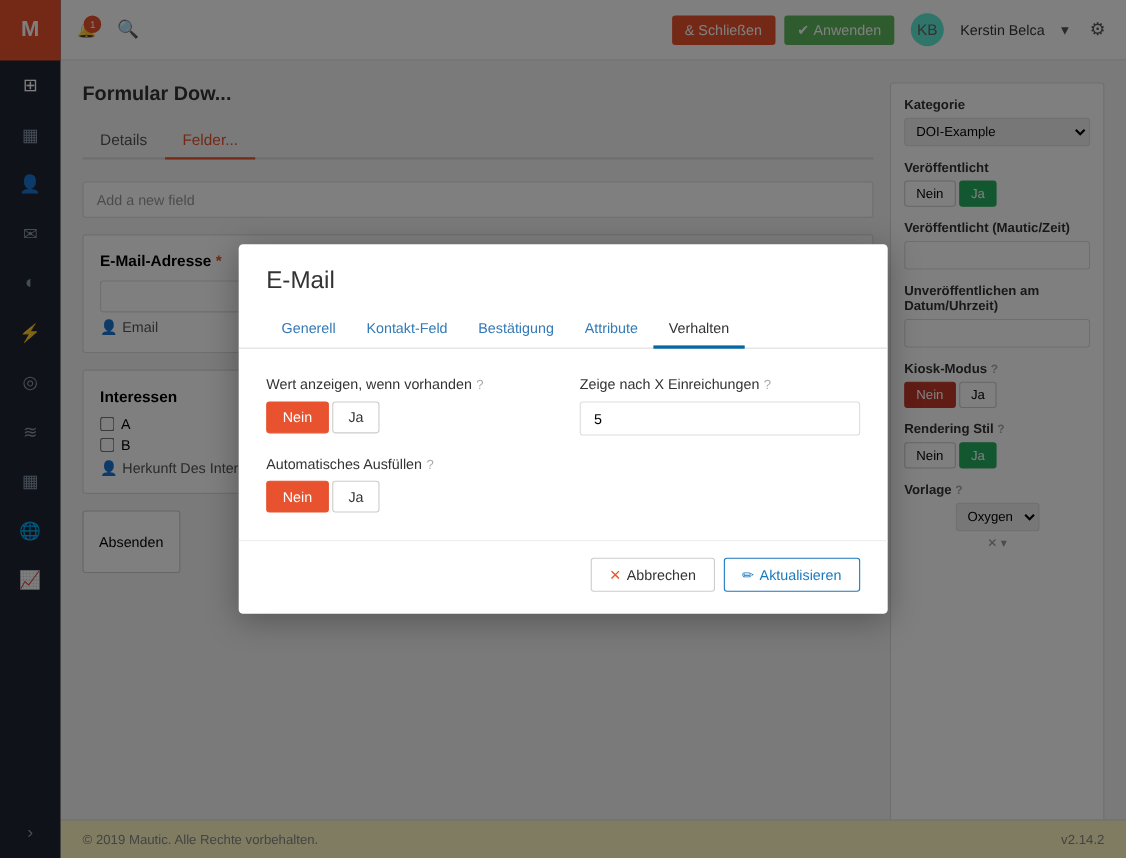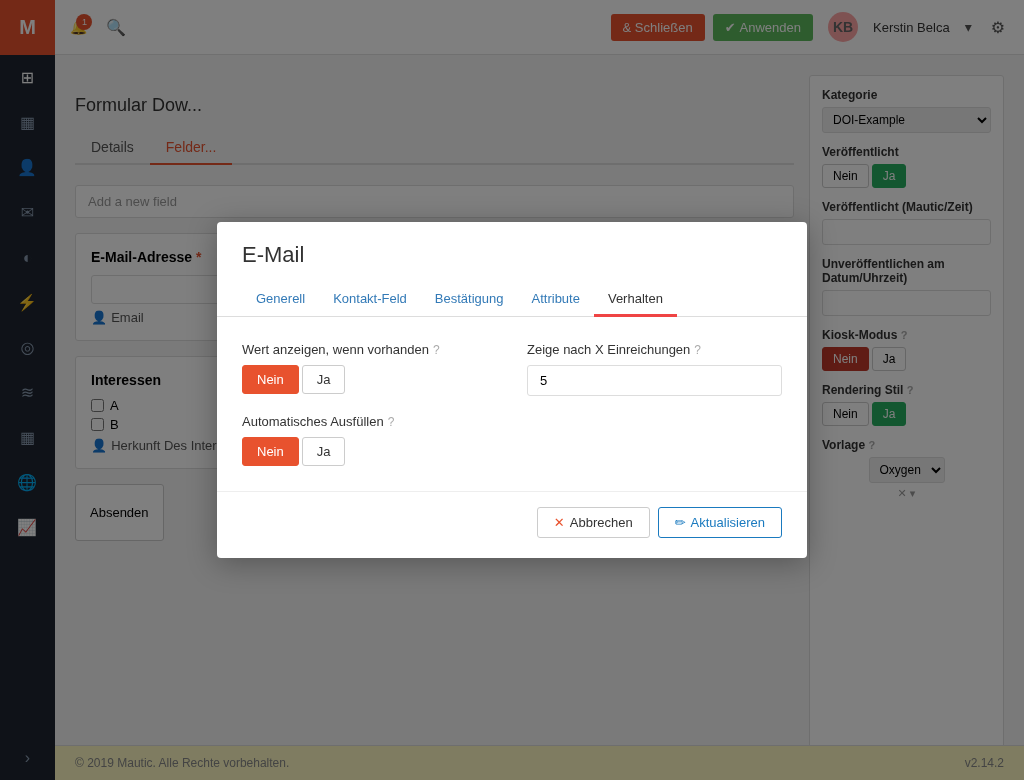--- a/index.html
+++ b/index.html
@@ -33,21 +33,21 @@
 
     
     .main-content {
       position: absolute; left: 55px; top: 55px; right: 0; bottom: 0;
       background: #f5f5f5; padding: 20px;
       display: flex; gap: 15px;
     }
 
     
     .page-area { flex: 1; }
-    .page-title { font-size: 18px; color: #333; font-weight: 400; margin-bottom: 15px; margin-top: 20px; }
+    .page-title { font-size: 18px; color: #333; font-weight: 700; margin-bottom: 15px; }
 
     
     .tabs { display: flex; border-bottom: 2px solid #ddd; margin-bottom: 20px; }
     .tab {
       padding: 8px 16px; cursor: pointer; color: #555; font-size: 14px;
       border-bottom: 2px solid transparent; margin-bottom: -2px;
     }
     .tab.active { color: #e8522e; border-bottom: 2px solid #e8522e; }
 
     
@@ -95,21 +95,21 @@
       background: white; border-radius: 4px; width: 590px; min-height: 320px;
       box-shadow: 0 5px 30px rgba(0,0,0,0.3); overflow: hidden;
     }
     .modal-header { padding: 20px 25px 0; }
     .modal-title { font-size: 22px; font-weight: 400; color: #333; margin-bottom: 15px; }
     .modal-tabs { display: flex; border-bottom: 1px solid #ddd; padding: 0 25px; }
     .modal-tab {
       padding: 8px 14px; font-size: 13px; cursor: pointer; color: #337ab7; text-decoration: none;
       border-bottom: 3px solid transparent; margin-bottom: -1px;
     }
-    .modal-tab.active { color: #333; border-bottom: 3px solid #ef4444; font-weight: 500; }
+    .modal-tab.active { color: #333; border-bottom: 3px solid #0369a1; font-weight: 500; }
     .modal-body { padding: 25px 25px; }
 
     .modal-row { display: flex; gap: 30px; align-items: flex-start; }
     .modal-col { flex: 1; }
     .field-label { font-size: 13px; color: #333; margin-bottom: 8px; display: flex; align-items: center; gap: 4px; }
     .field-label .help-icon { color: #aaa; font-size: 12px; cursor: pointer; }
     .modal-btn-group { display: flex; gap: 3px; }
     .modal-btn { padding: 6px 14px; border-radius: 3px; border: 1px solid #ccc; font-size: 13px; cursor: pointer; background: white; color: #333; }
     .modal-btn.active-orange { background: #e8522e; color: white; border-color: #e8522e; }
 
@@ -129,21 +129,21 @@
     
     .notif-badge {
       position: relative; display: inline-block;
     }
     .badge-dot {
       position: absolute; top: -5px; right: -5px;
       width: 16px; height: 16px; background: #e8522e; border-radius: 50%;
       color: white; font-size: 9px; display: flex; align-items: center; justify-content: center;
     }
 
-    .user-avatar { width: 30px; height: 30px; border-radius: 50%; background: #fca5a5; display: inline-flex; align-items: center; justify-content: center; color: #666; font-weight: bold; }
+    .user-avatar { width: 30px; height: 30px; border-radius: 50%; background: #5eead4; display: inline-flex; align-items: center; justify-content: center; color: #666; }
   </style>
 </head>
 <body>
 
 <div class="sidebar">
   <div class="sidebar-logo">M</div>
   <div class="sidebar-icon active">⊞</div>
   <div class="sidebar-icon">▦</div>
   <div class="sidebar-icon">👤</div>
   <div class="sidebar-icon">✉</div>

